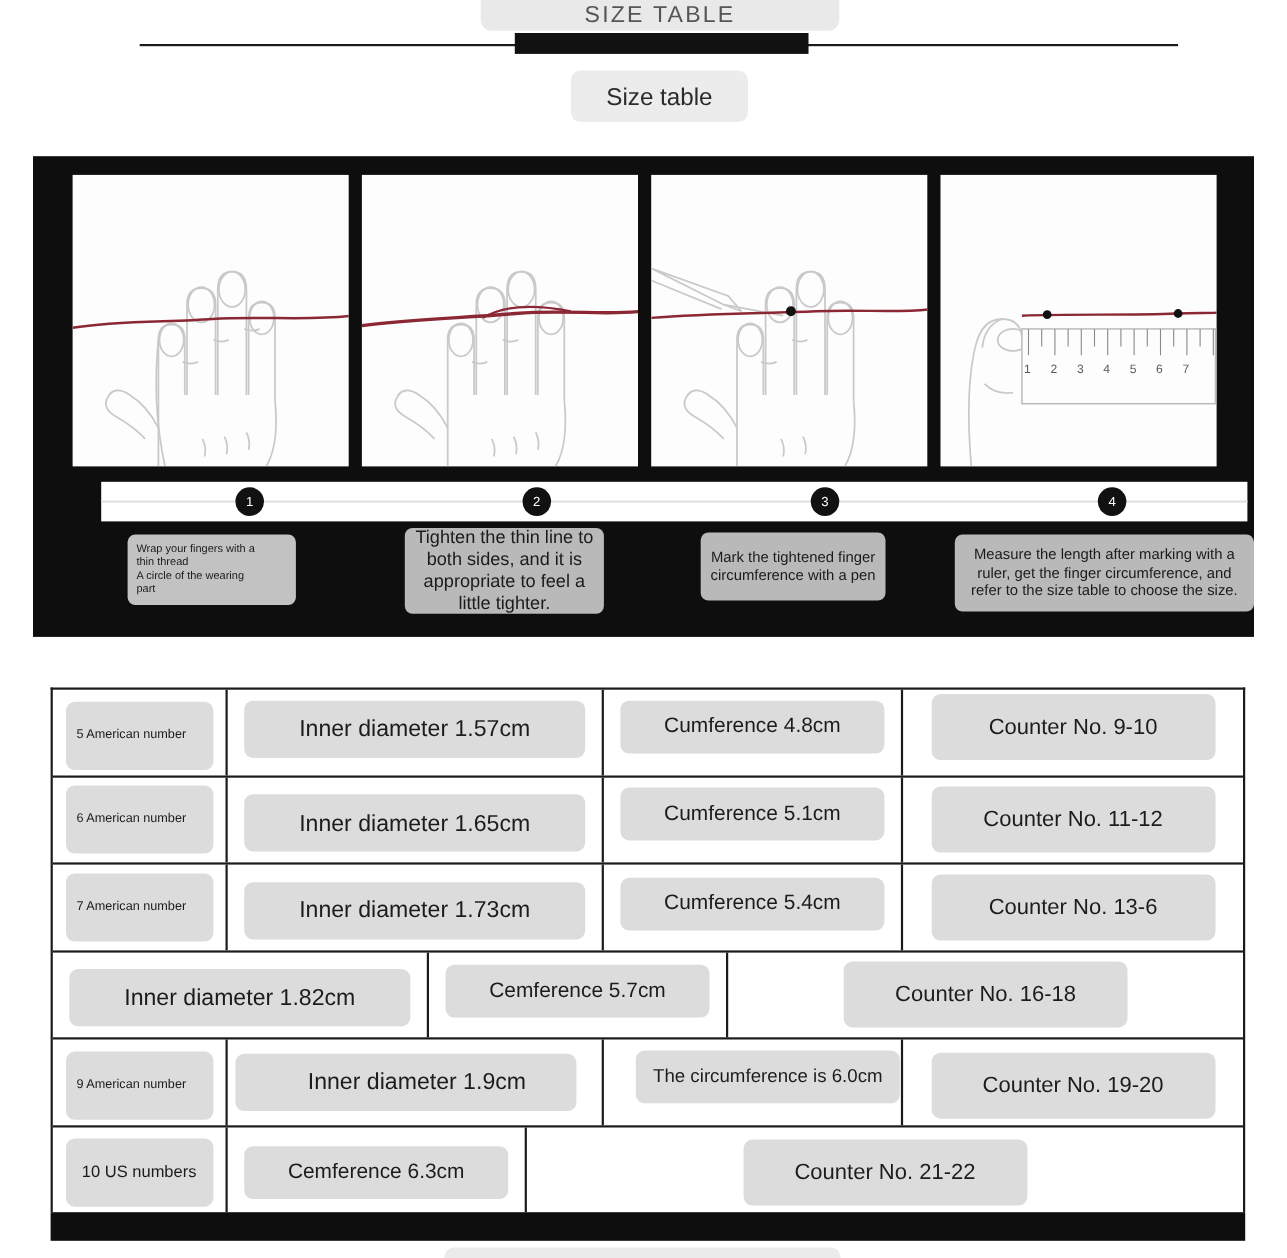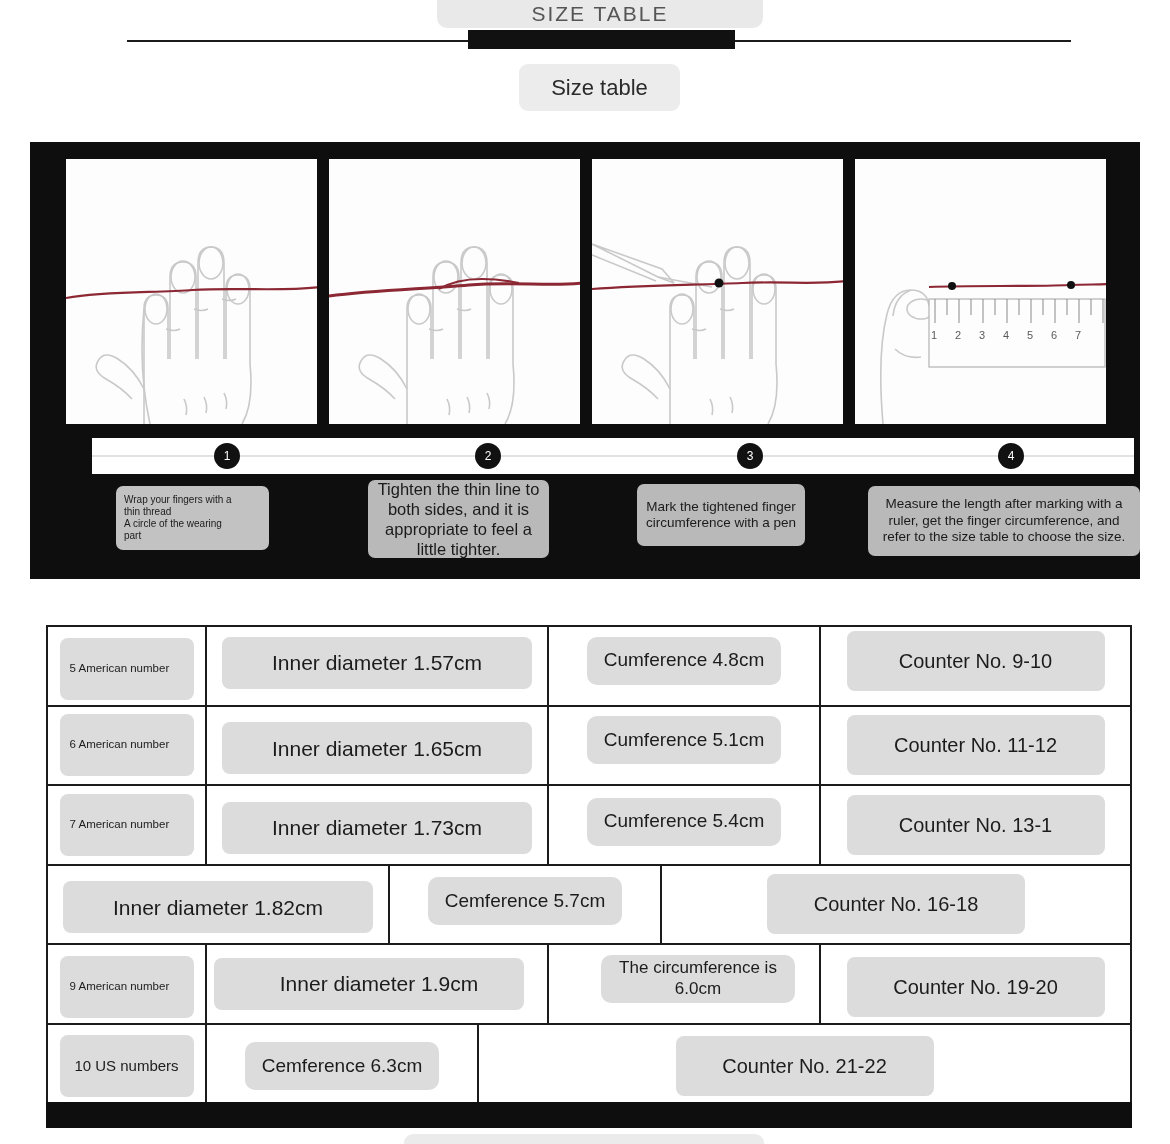--- a/index.html
+++ b/index.html
@@ -159,21 +159,21 @@
   }
   .chip-us {
     width: 134px; height: 62px;
     font-size: 11.5px;
     justify-content: flex-start;
     padding-left: 10px;
     text-align: left;
   }
   .chip-us.big { font-size: 15px; justify-content: center; padding-left: 0; text-align:center;}
   .chip-d  { width: 310px; height: 52px; font-size: 21px; }
-  .chip-c  { width: 194px; height: 48px; font-size: 19px; border-radius: 10px; }
+  .chip-c  { width: 240px; height: 48px; font-size: 19px; }
   .chip-c.small { font-size: 17px; margin-left: 28px; }
   .chip-n  { width: 258px; height: 60px; font-size: 20px; }
 
   
   .off-up   { transform: translateY(-5px); }
   .off-up2  { transform: translateY(-3px); }
   .off-dn   { transform: translateY(3px); }
   .off-left { transform: translateX(-8px); padding-left: 20px; }
 
   
@@ -385,21 +385,21 @@
     <div class="tcell c0">
       <div class="chip chip-us">7 American number</div>
     </div>
     <div class="tcell c1">
       <div class="chip chip-d off-dn">Inner diameter 1.73cm</div>
     </div>
     <div class="tcell c2">
       <div class="chip chip-c off-up2">Cumference 5.4cm</div>
     </div>
     <div class="tcell c3">
-      <div class="chip chip-n">Counter No. 13-1</div>
+      <div class="chip chip-n">Counter No. 13-6</div>
     </div>
   </div>
 
   <div class="trow">
     <div class="tcell c1">
       <div class="chip chip-d off-dn">Inner diameter 1.82cm</div>
     </div>
     <div class="tcell c2">
       <div class="chip chip-c off-up2">Cemference 5.7cm</div>
     </div>

